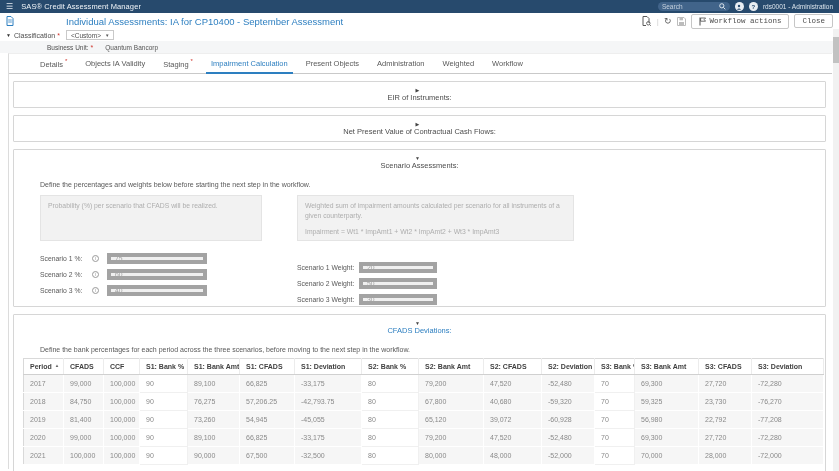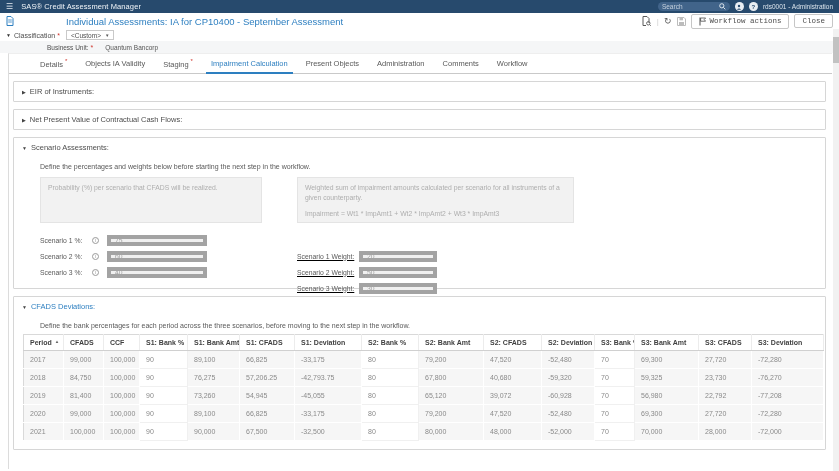--- a/index.html
+++ b/index.html
@@ -52,35 +52,35 @@
   .tabbar { display:flex; align-items:flex-end; gap:0; padding-left:22px;
             border-bottom:1px solid #c9c9c9; height:20px; }
   .tab { font-size:7.5px; color:#595959; padding:5px 9px 5px 9px; cursor:pointer;
          position:relative; white-space:nowrap; }
   .tab.active { color:#2d7fc0; }
   .tab.active::after { content:""; position:absolute; left:4px; right:4px; bottom:-1px;
                        height:2px; background:#2d7fc0; }
   .tab .req { vertical-align:super; font-size:6px; }
 
   .panel { margin:7px 6px 0 4px; border:1px solid #d6d6d6; border-radius:1px; background:#fff; }
-  .panel-hd { display:flex; align-items:center; padding:5px 8px; font-size:7.5px; color:#4d4d4d; cursor:pointer; }
+  .panel-hd { display:flex; align-items:center; padding:5px 8px; font-size:7.5px; color:#4d4d4d; cursor:pointer;flex-direction:column; }
   .panel-hd .caret { font-size:5px; color:#444; margin-right:4px; }
   .panel-hd.blue { color:#2d7fc0; }
 
   
   .desc { font-size:7px; color:#595959; margin:6px 0 0 26px; }
   .info-grid { position:relative; margin:7px 0 0 26px; height:46px; }
   .info-box { position:absolute; top:0; background:#f2f2f2; border:1px solid #e4e4e4;
               font-size:6.8px; color:#aeaeae; padding:5px 7px; line-height:1.5; }
   .info-left { left:0; width:222px; height:46px; }
   .info-right { left:257px; width:277px; height:46px; }
   .fields { position:relative; margin:9px 0 8px 26px; }
   .frow { display:flex; align-items:center; height:16px; }
   .fcol-left { position:absolute; left:0; top:0; }
-  .fcol-right { position:absolute; left:257px; top:16px;text-decoration:underline; }
+  .fcol-right { position:absolute; left:257px; top:9px; }
   .flabel { font-size:6.8px; color:#595959; width:52px; }
   .flabel.w { width:62px; }
   .info-ic { width:7px; height:7px; border:1px solid #9a9a9a; border-radius:50%;
              color:#9a9a9a; font-size:5px; display:inline-flex; align-items:center;
              justify-content:center; margin-right:8px; font-style:italic; }
   .dis-input { width:100px; height:11px; background:#f0f0f0; border:4px solid #a3a3a3;
                color:#a0a0a0; font-size:6.8px; padding:0 4px;
                font-family:"Liberation Sans", sans-serif; }
   .dis-input.short { width:78px; }
   .fields-spacer { height:48px; }
@@ -190,21 +190,21 @@
   </div>
 
   <div class="content">
     <div class="tabbar">
         <div class="tab"><span>Details</span><span class="req">*</span></div>
         <div class="tab"><span>Objects IA Validity</span></div>
         <div class="tab"><span>Staging</span><span class="req">*</span></div>
         <div class="tab active"><span>Impairment Calculation</span></div>
         <div class="tab"><span>Present Objects</span></div>
         <div class="tab"><span>Administration</span></div>
-        <div class="tab"><span>Comments</span></div>
+        <div class="tab"><span>Weighted</span></div>
         <div class="tab"><span>Workflow</span></div>
       </div>
 
     <div class="panel">
       <div class="panel-hd">
         <span class="caret">▶</span>
         <span>EIR of Instruments:</span>
       </div>
     </div>
 

